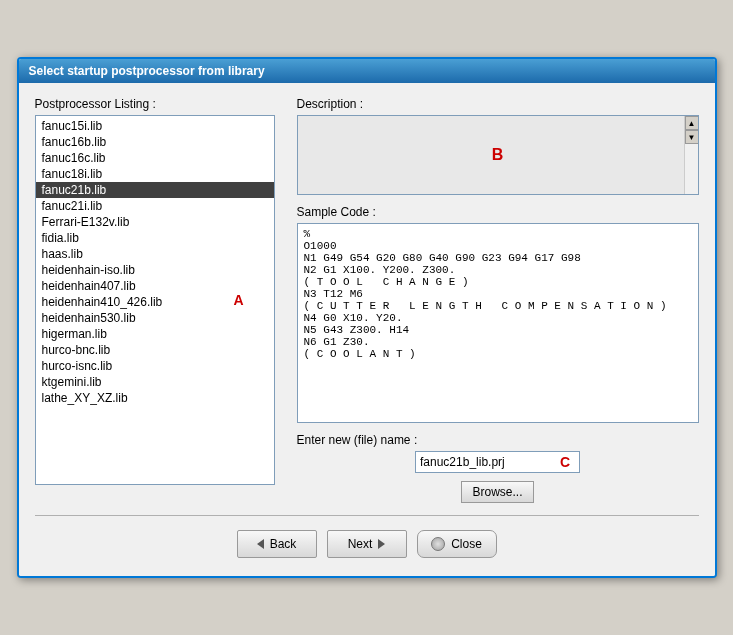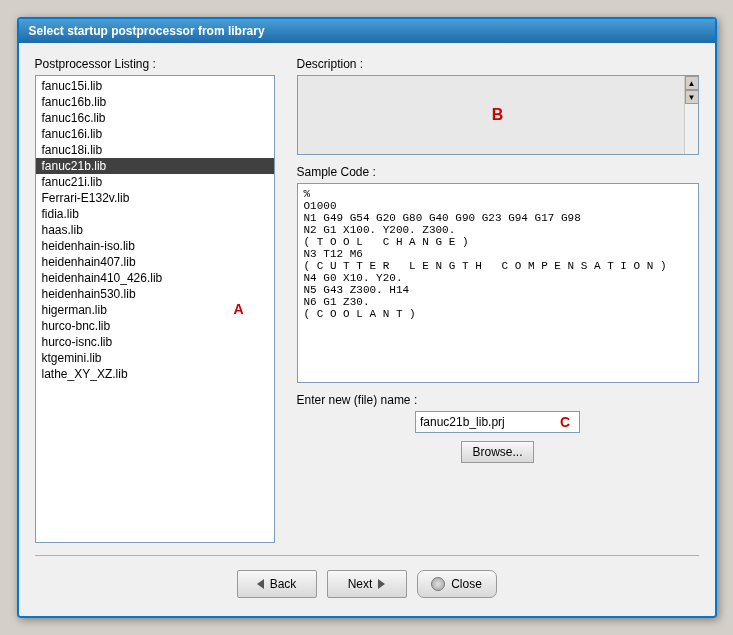--- a/index.html
+++ b/index.html
@@ -44,21 +44,21 @@
       flex: 1;
     }
     .section-label {
       font-size: 12px;
       margin-bottom: 4px;
       color: #000;
     }
     .listbox-container {
       border: 1px solid #7f9db9;
       background: white;
-      height: 468px;
+      height: 370px;
       overflow: hidden;
       position: relative;
       display: flex;
     }
     .listbox {
       flex: 1;
       overflow-y: auto;
       padding: 2px 0;
     }
     .listbox::-webkit-scrollbar { width: 14px; }
@@ -255,21 +255,20 @@
   <div class="dialog-body">
     <div class="two-col">
 
       <div class="left-col">
         <div class="section-label">Postprocessor Listing :</div>
         <div class="listbox-container" style="position:relative;">
           <div class="listbox" id="postprocessor-list">
               <div class="list-item">fanuc15i.lib</div>
               <div class="list-item">fanuc16b.lib</div>
               <div class="list-item">fanuc16c.lib</div>
-              <div class="list-item">fanuc16i.lib</div>
               <div class="list-item">fanuc18i.lib</div>
               <div class="list-item selected">fanuc21b.lib</div>
               <div class="list-item">fanuc21i.lib</div>
               <div class="list-item">Ferrari-E132v.lib</div>
               <div class="list-item">fidia.lib</div>
               <div class="list-item">haas.lib</div>
               <div class="list-item">heidenhain-iso.lib</div>
               <div class="list-item">heidenhain407.lib</div>
               <div class="list-item">heidenhain410_426.lib</div>
               <div class="list-item">heidenhain530.lib</div>

